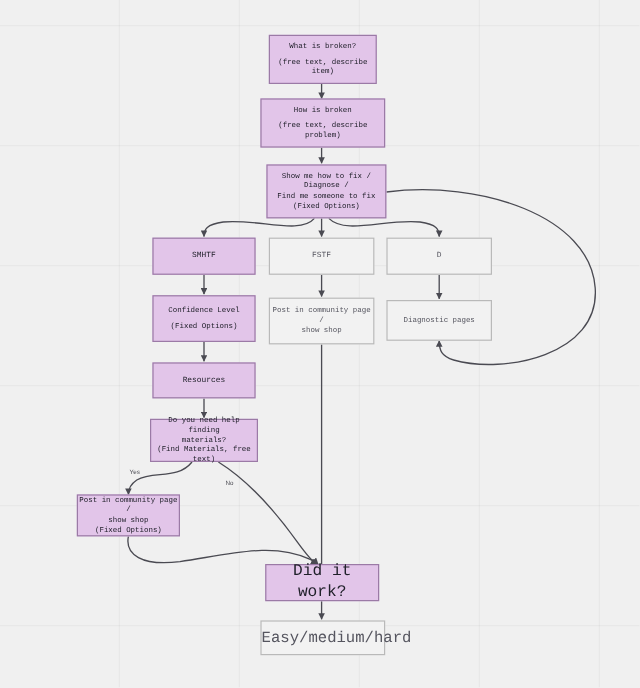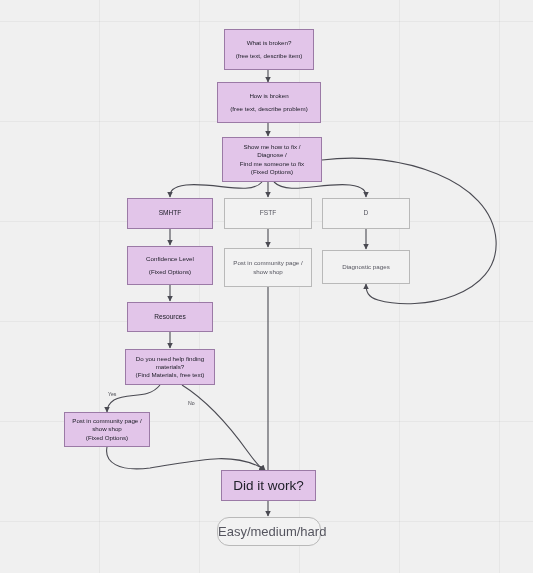--- a/index.html
+++ b/index.html
@@ -35,20 +35,21 @@
     position: absolute;
     box-sizing: border-box;
     display: flex;
     flex-direction: column;
     align-items: flex-start;
     justify-content: center;
     text-align: center;
     line-height: 1.32;
     color: #20202a;
     z-index: 2;
+    font-family: Liberation Mono, monospace;
   }
   .node .ln {
     display: block;
     width: 100%;
   }
   .node .gap {
     display: block;
     height: 0.85em;
   }
   .purple {
@@ -56,21 +57,21 @@
     border: 1px solid #9b7aa6;
   }
   .plain {
     background: #f2f2f2;
     border: 1px solid #b9b9b9;
     color: #55555f;
   }
   .t-small { font-size: 6.2px; }
   .t-mid   { font-size: 6.6px; }
   .t-big   { font-size: 13.5px; }
-  .t-big2  { font-size: 13px; border-radius: 12px; }
+  .t-big2  { font-size: 13px; }
   .edge-label {
     position: absolute;
     font-size: 5.2px;
     color: #4a4a52;
     z-index: 3;
     white-space: nowrap;
   }
 </style>
 </head>
 <body>

